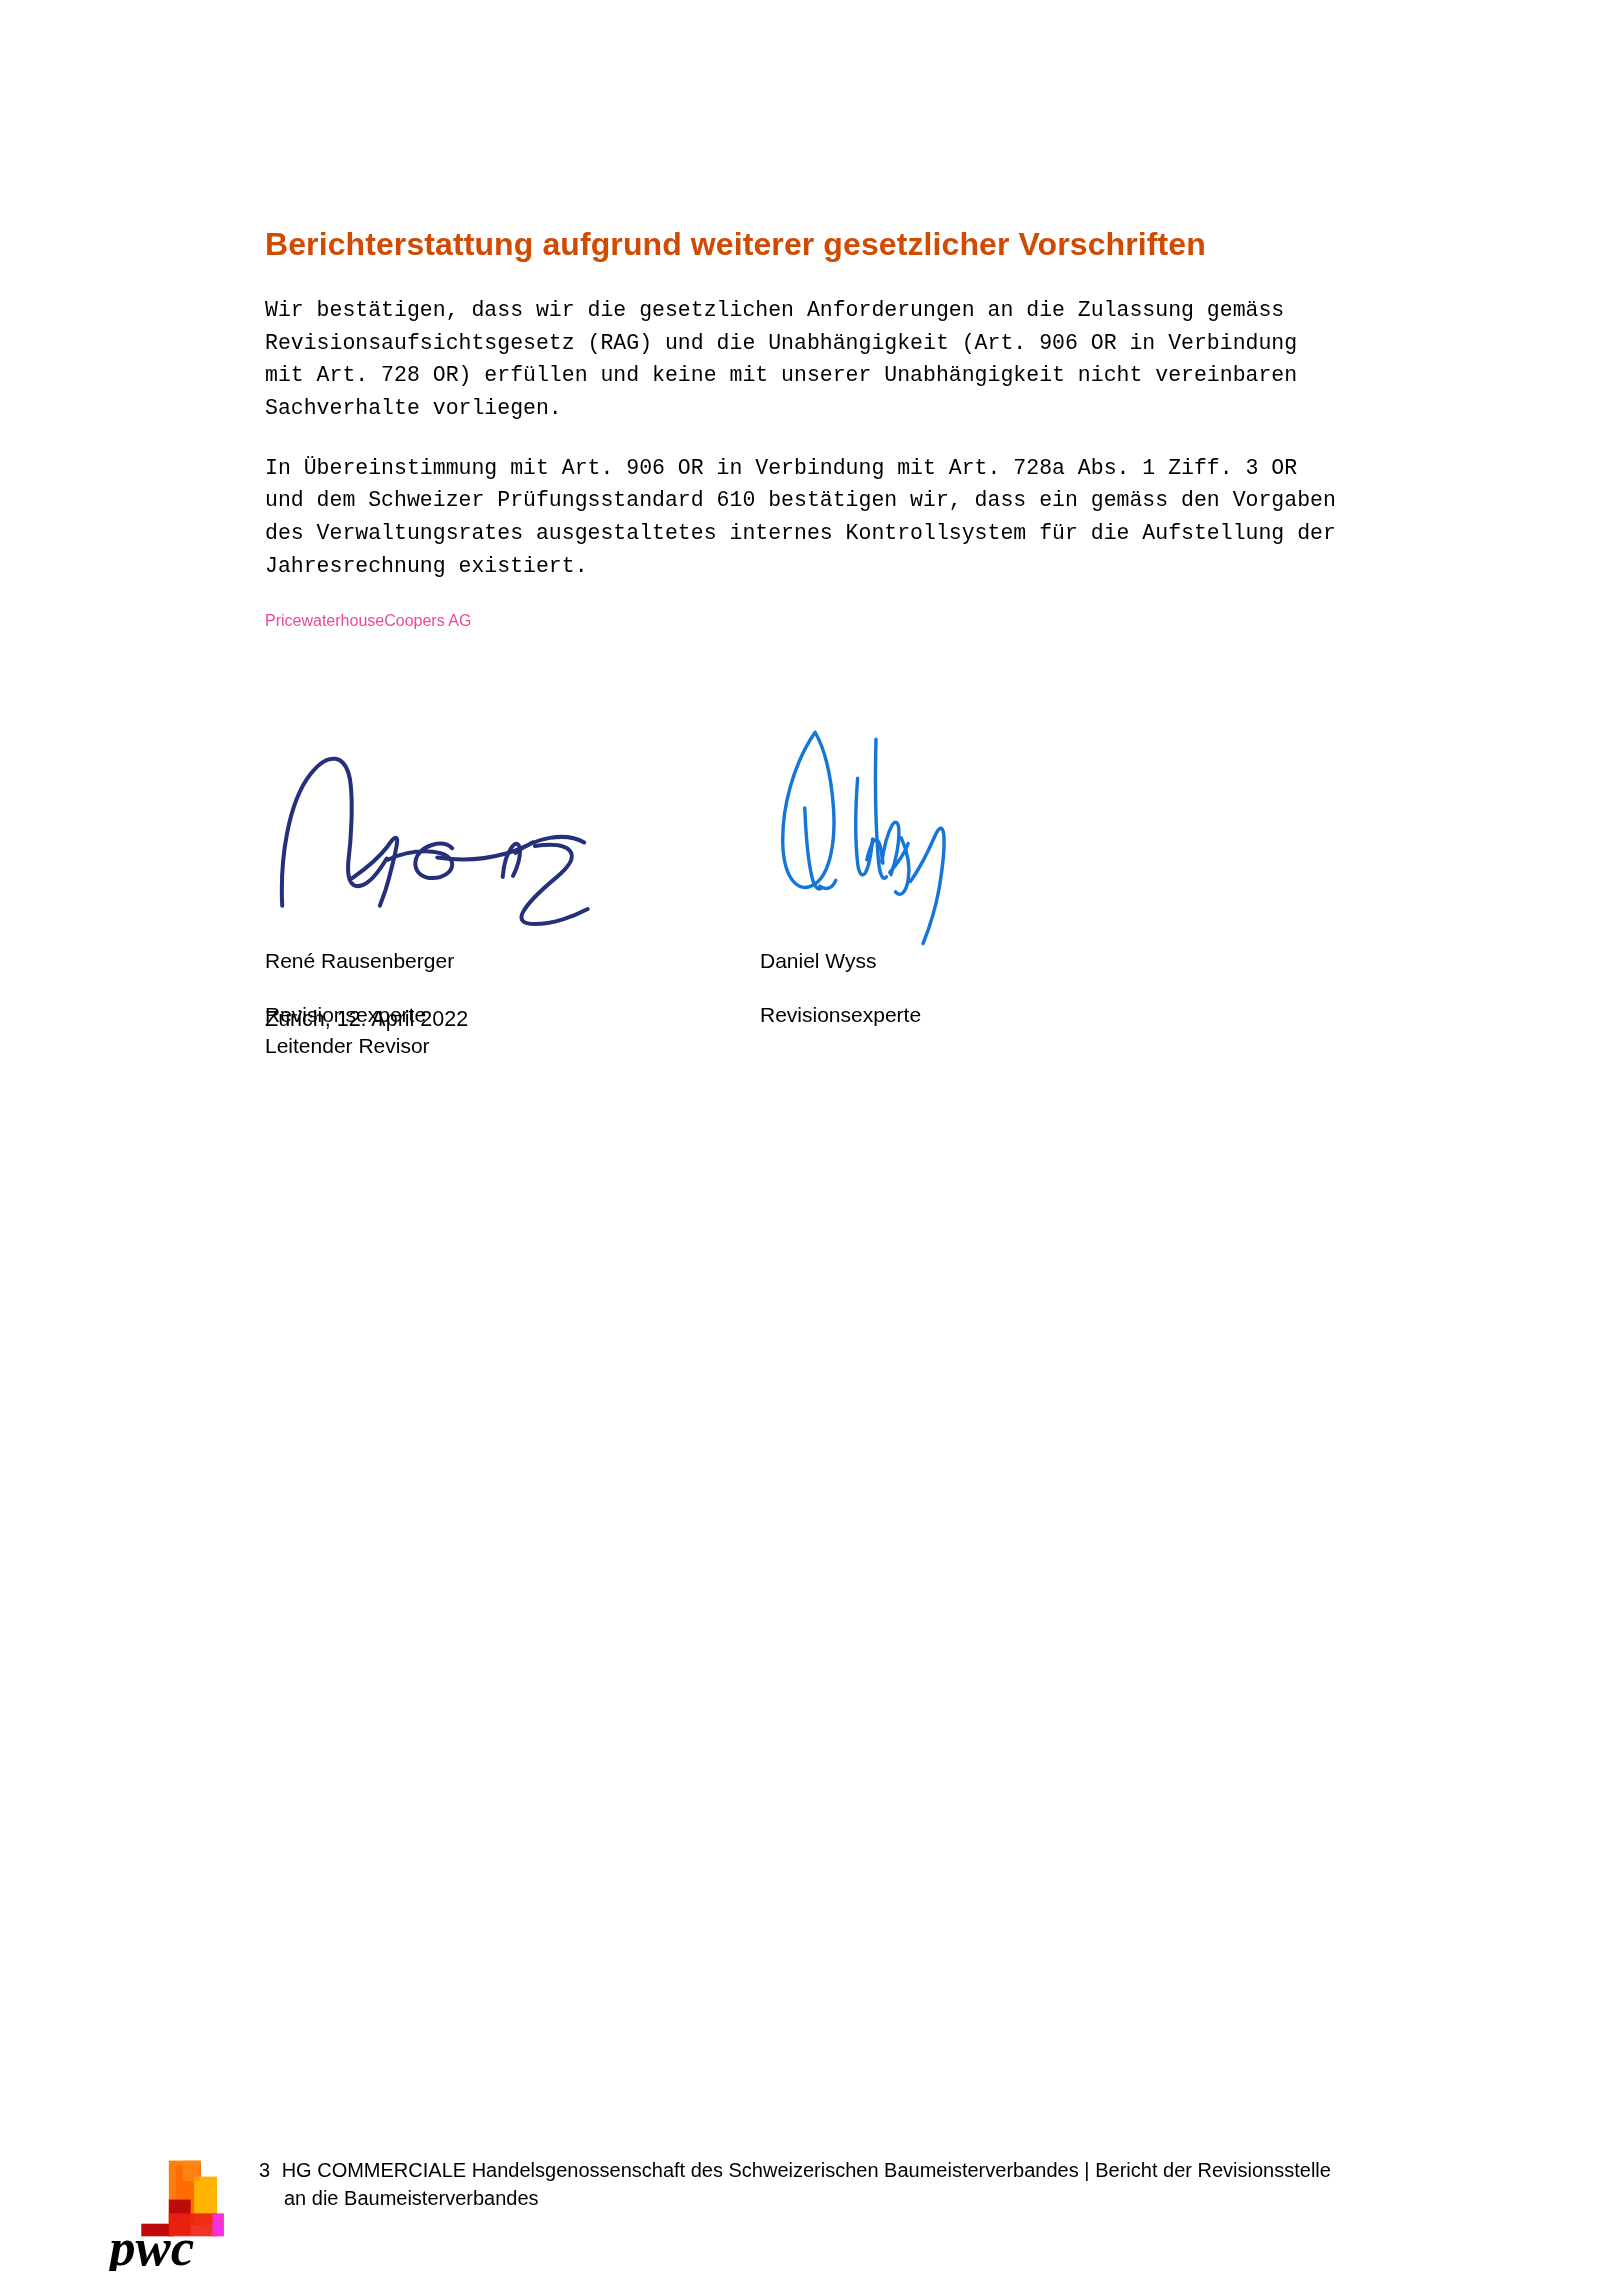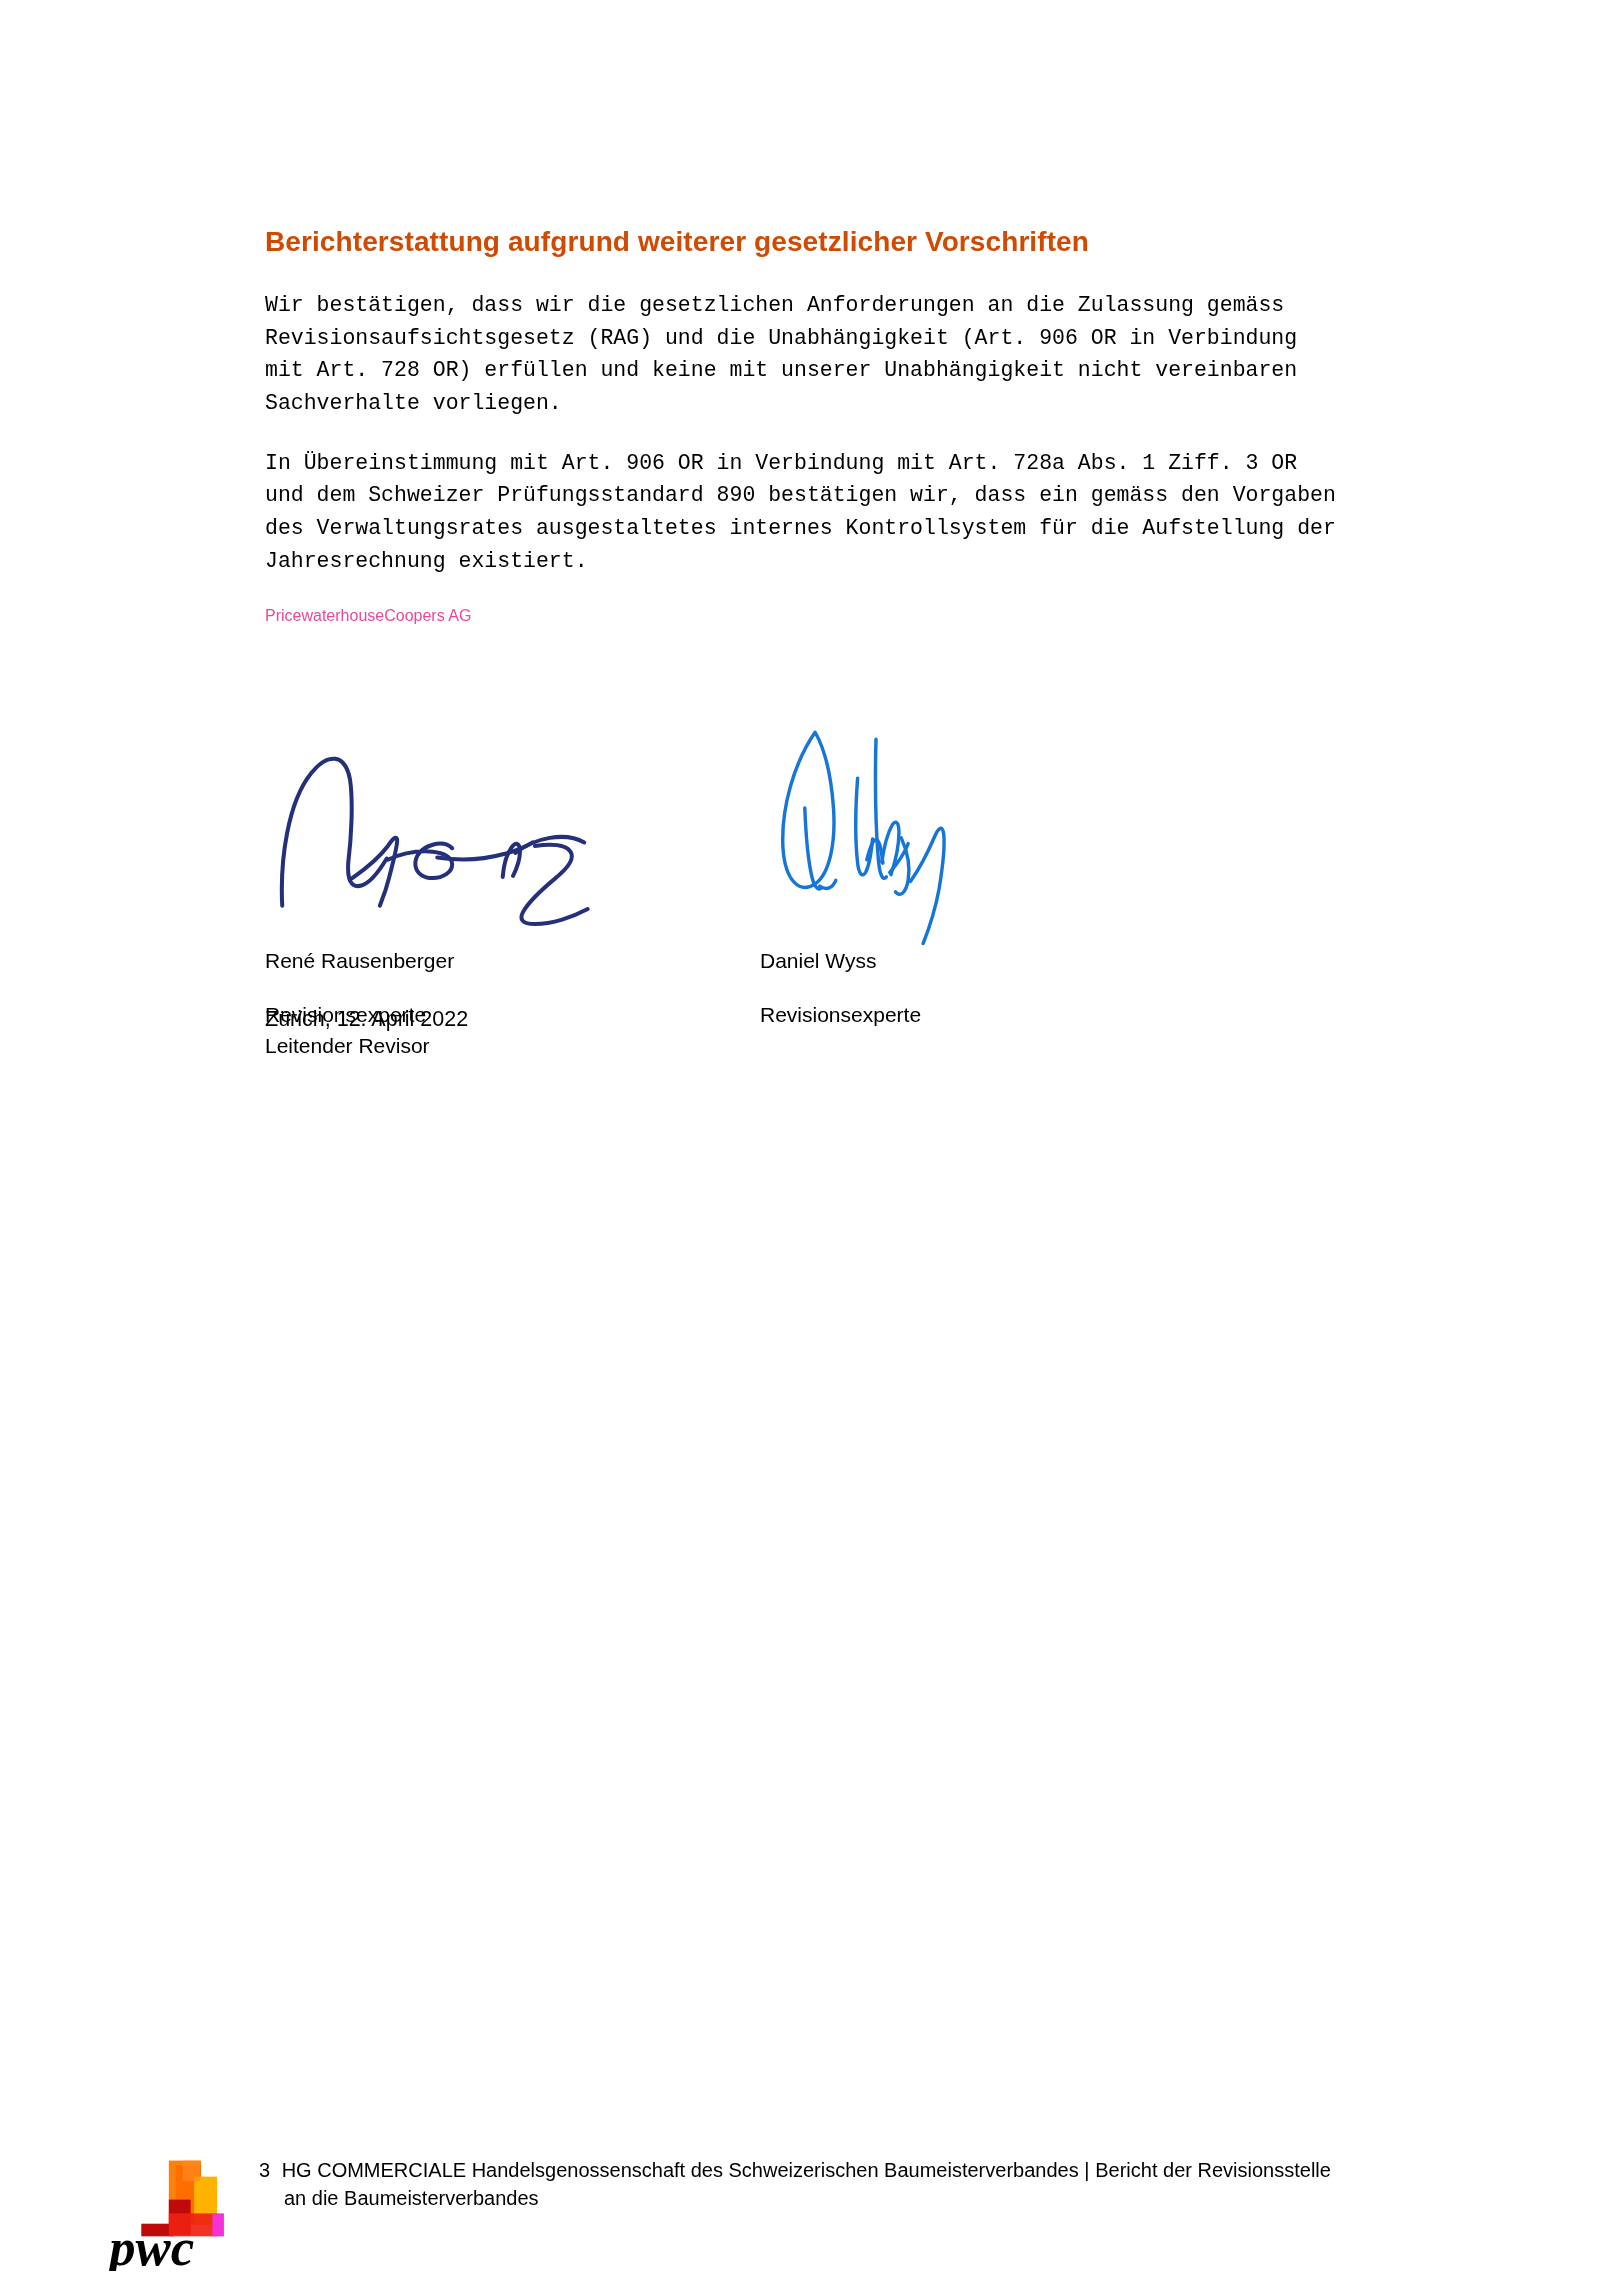--- a/index.html
+++ b/index.html
@@ -23,21 +23,21 @@
   
   .content {
     position: absolute;
     left: 265px;
     top: 224px;
     width: 1090px;
   }
 
   .doc-title {
     color: #D04A02;
-    font-size: 28px;
+    font-size: 32px;
     font-weight: bold;
     letter-spacing: 0.1px;
     line-height: 1.25;
     margin: 0 0 30px 0;
   }
 
   .para {
     font-size: 21.5px;
     line-height: 1.52;
     margin: 0 0 27px 0;
@@ -154,21 +154,21 @@
 <body>
 
 <div class="page">
 
   <div class="content">
 
     <h1 class="doc-title">Berichterstattung aufgrund weiterer gesetzlicher Vorschriften</h1>
 
     <p class="para">Wir bestätigen, dass wir die gesetzlichen Anforderungen an die Zulassung gemäss Revisionsaufsichtsgesetz (RAG) und die Unabhängigkeit (Art. 906 OR in Verbindung mit Art. 728 OR) erfüllen und keine mit unserer Unabhängigkeit nicht vereinbaren Sachverhalte vorliegen.</p>
 
-    <p class="para">In Übereinstimmung mit Art. 906 OR in Verbindung mit Art. 728a Abs. 1 Ziff. 3 OR und dem Schweizer Prüfungsstandard 890 bestätigen wir, dass ein gemäss den Vorgaben des Verwaltungsrates ausgestaltetes internes Kontrollsystem für die Aufstellung der Jahresrechnung existiert.</p>
+    <p class="para">In Übereinstimmung mit Art. 906 OR in Verbindung mit Art. 728a Abs. 1 Ziff. 3 OR und dem Schweizer Prüfungsstandard 610 bestätigen wir, dass ein gemäss den Vorgaben des Verwaltungsrates ausgestaltetes internes Kontrollsystem für die Aufstellung der Jahresrechnung existiert.</p>
 
 
     <p class="firm-name">PricewaterhouseCoopers AG</p>
   </div>
 
   <div class="sig-area">
 
     <div class="sig-col left">
       <svg class="sig-ink" viewBox="0 0 620 400">
         <g fill="none" stroke="#24307a" stroke-width="7" stroke-linecap="round" stroke-linejoin="round">

